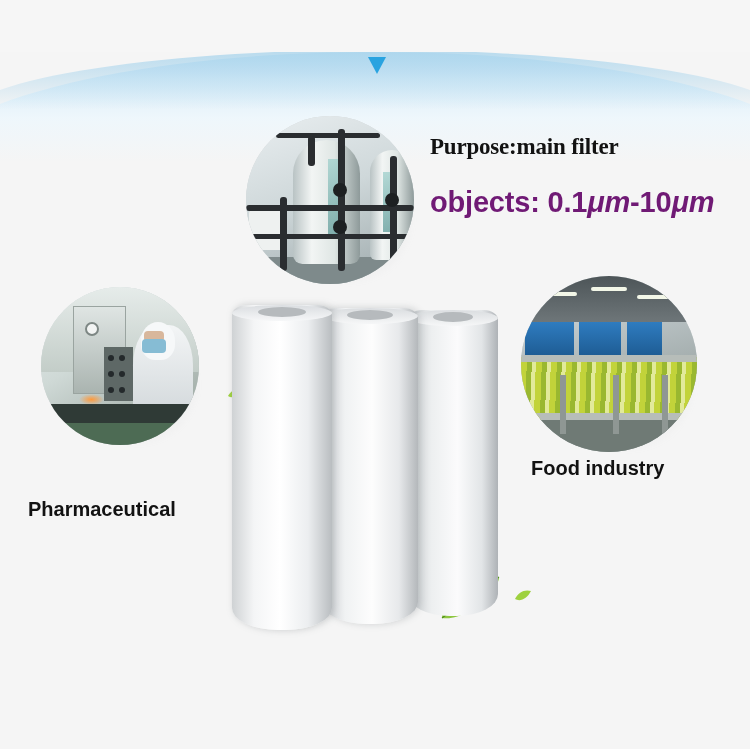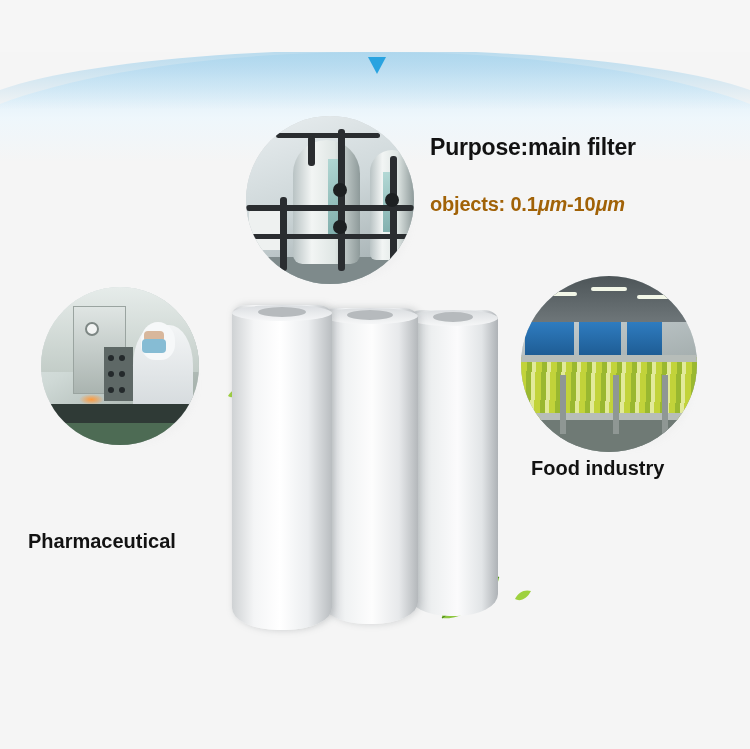--- a/index.html
+++ b/index.html
@@ -152,31 +152,31 @@
     background:#b6babd;
   }
 
   
   .leaf{ position:absolute; }
 
   
   #purpose-text{
     position:absolute; left:430px; top:134px;
     font-size:23px; font-weight:bold; color:#121212;
-    letter-spacing:-.2px; white-space:nowrap;
+    letter-spacing:-.2px; white-space:nowrap;font-family:Liberation Serif, serif;
   }
   #objects-text{
     position:absolute; left:430px; top:186px;
-    font-size:20px; font-weight:bold; color:#a16207;
-    letter-spacing:-.2px; white-space:nowrap;margin-top:7px;
+    font-size:29px; font-weight:bold; color:#701a75;
+    letter-spacing:-.2px; white-space:nowrap;
   }
   #objects-text .um{ font-style:italic; }
 
   #pharma-label{
-    position:absolute; left:28px; top:520px;
+    position:absolute; left:28px; top:488px;
     font-size:20px; font-weight:bold; color:#121212;
     line-height:42px;
   }
   #food-label{
     position:absolute; left:531px; top:457px;
     font-size:20px; font-weight:bold; color:#121212;
     white-space:nowrap;
   }
 </style>
 </head>

